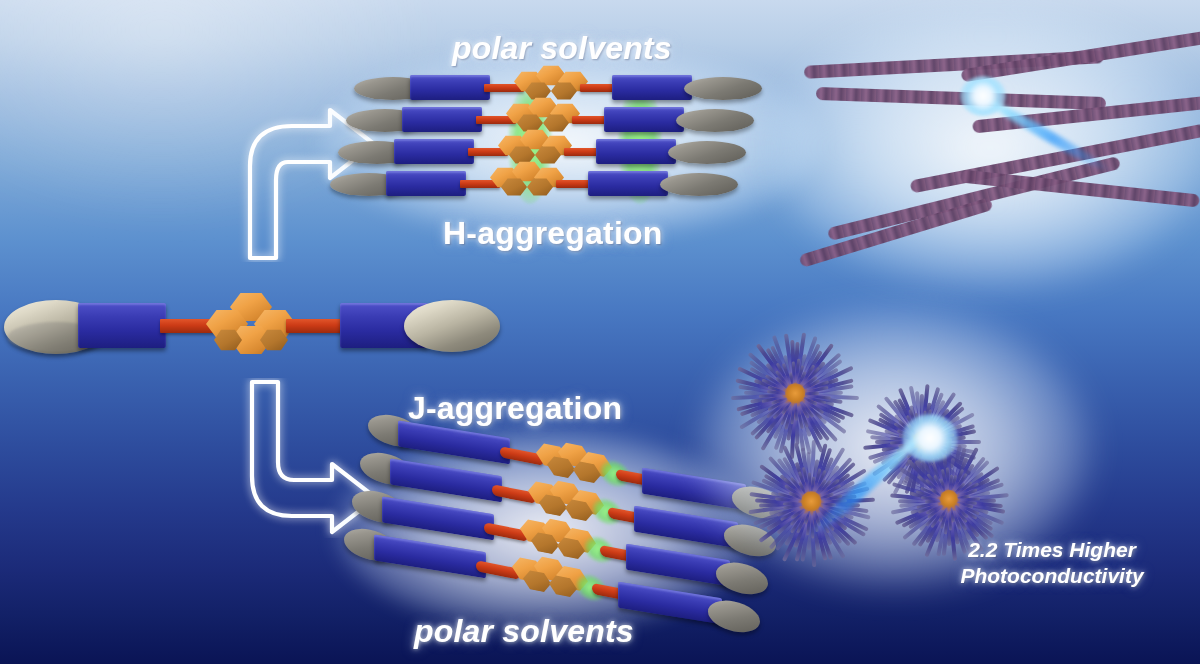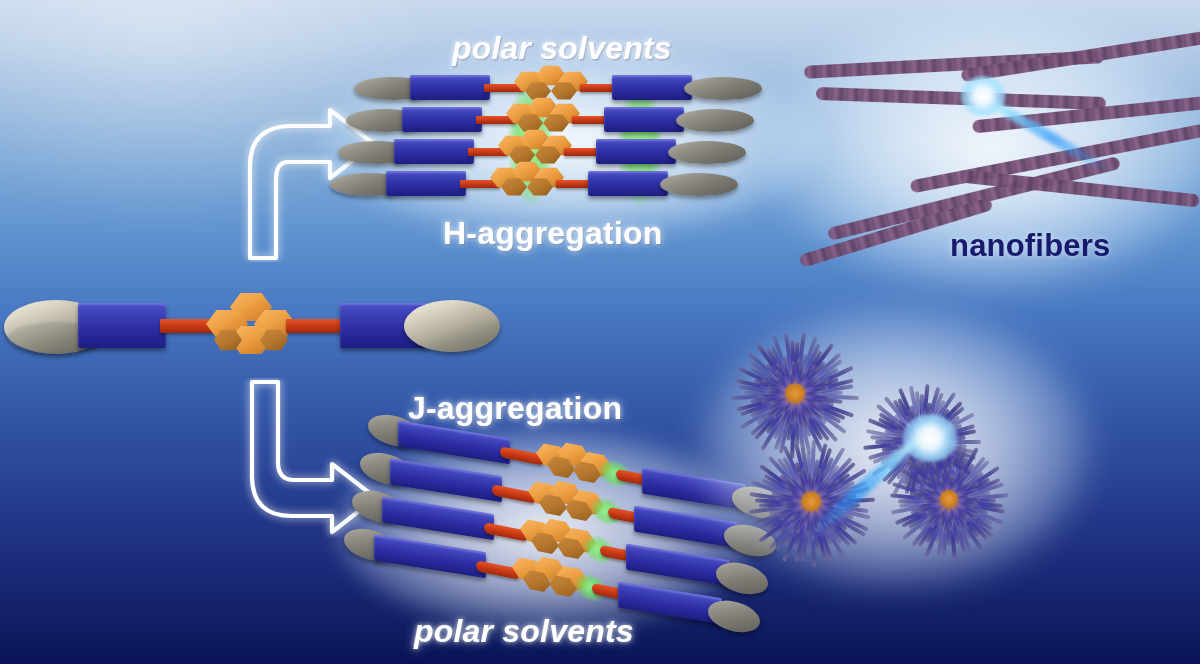--- a/index.html
+++ b/index.html
@@ -834,19 +834,20 @@
   </div>
 
   <div class="lbl lbl-white ital" id="solv-apolar">polar solvents</div>
 
   <div class="lbl lbl-white" id="lab-hagg">H-aggregation</div>
 
   <div class="lbl lbl-white" id="lab-jagg">J-aggregation</div>
 
   <div class="lbl lbl-white ital" id="solv-polar">polar solvents</div>
 
-  <div class="lbl lbl-navy" id="lab-fibers">nanofibers</div>
 
 
   <div id="lab-photo">
+    <div>2.2 Times Higher</div>
+    <div>Photoconductivity</div>
   </div>
 
 </div>
 
 </body></html>

